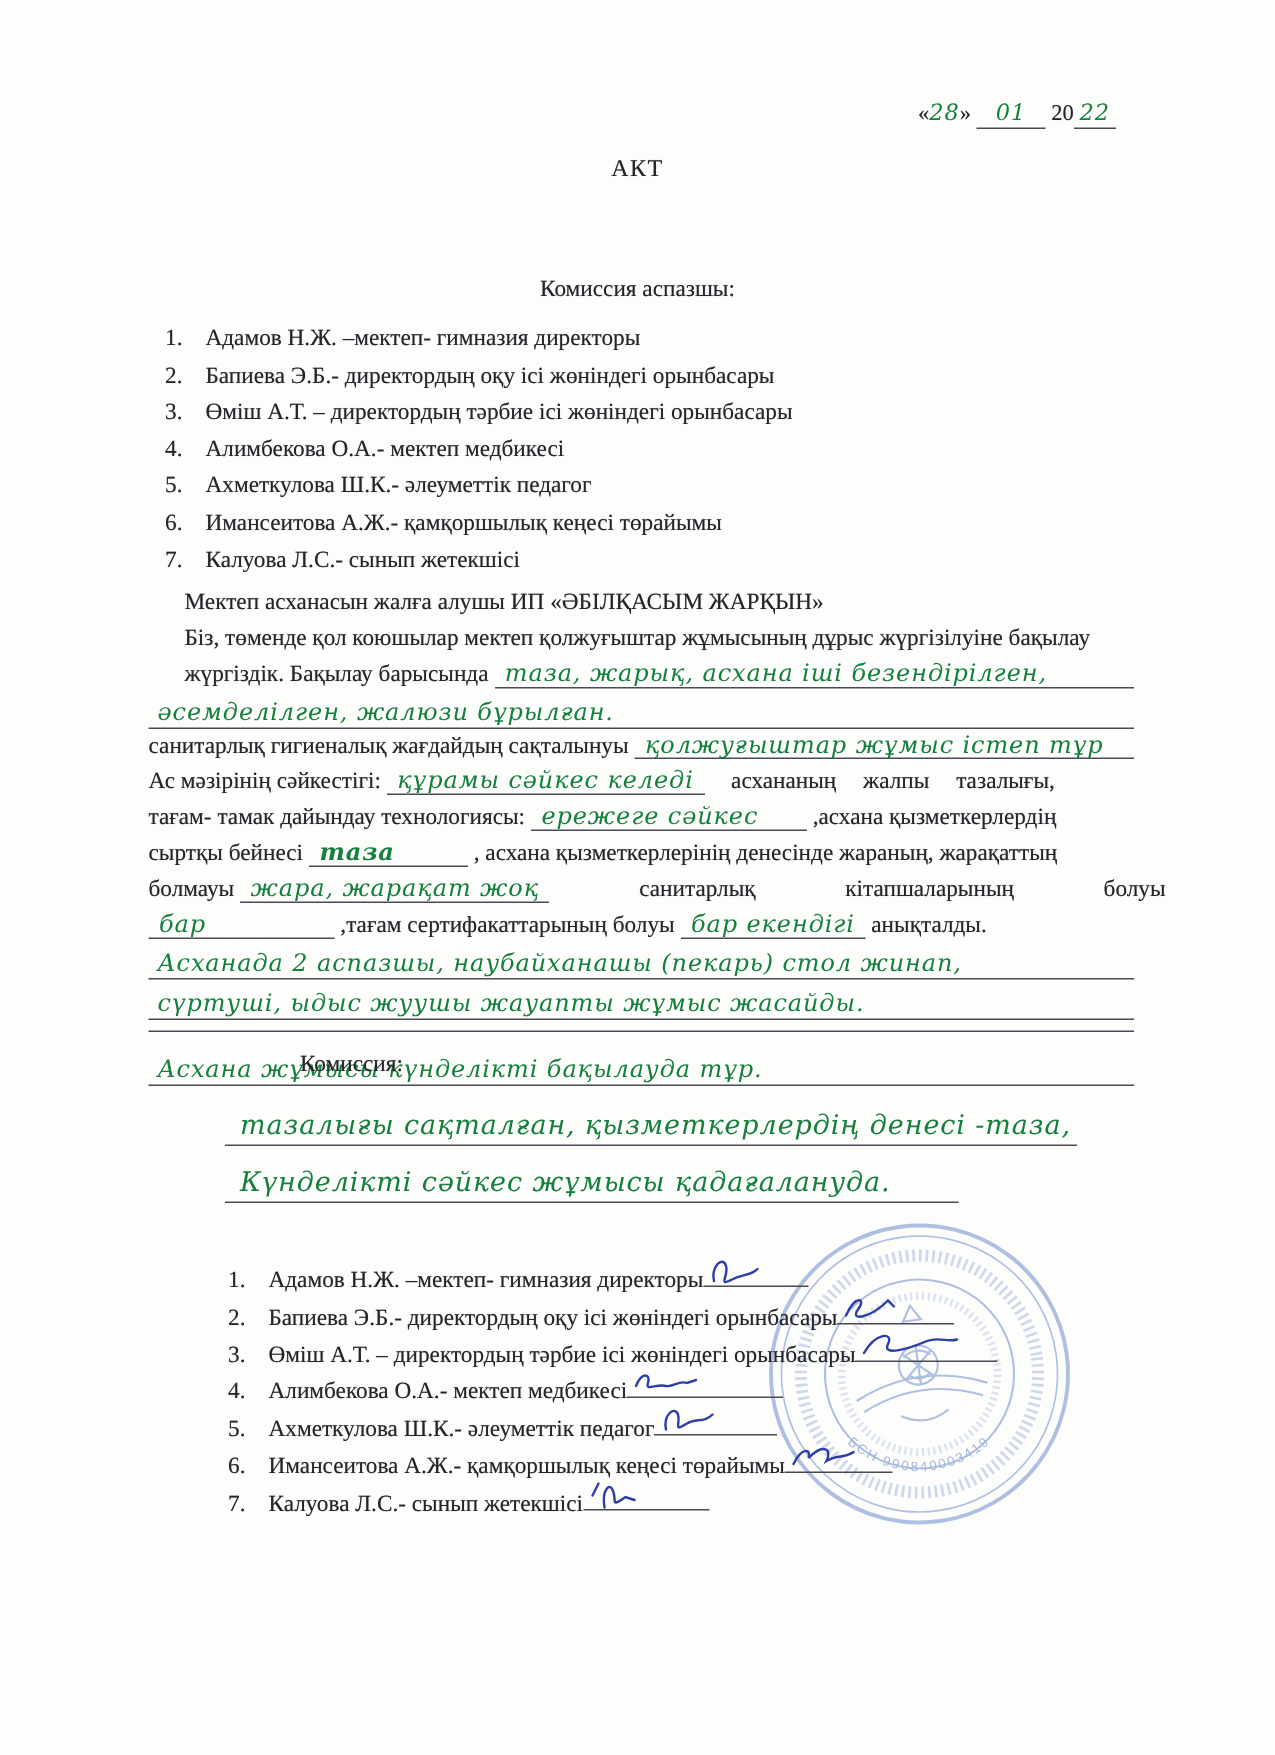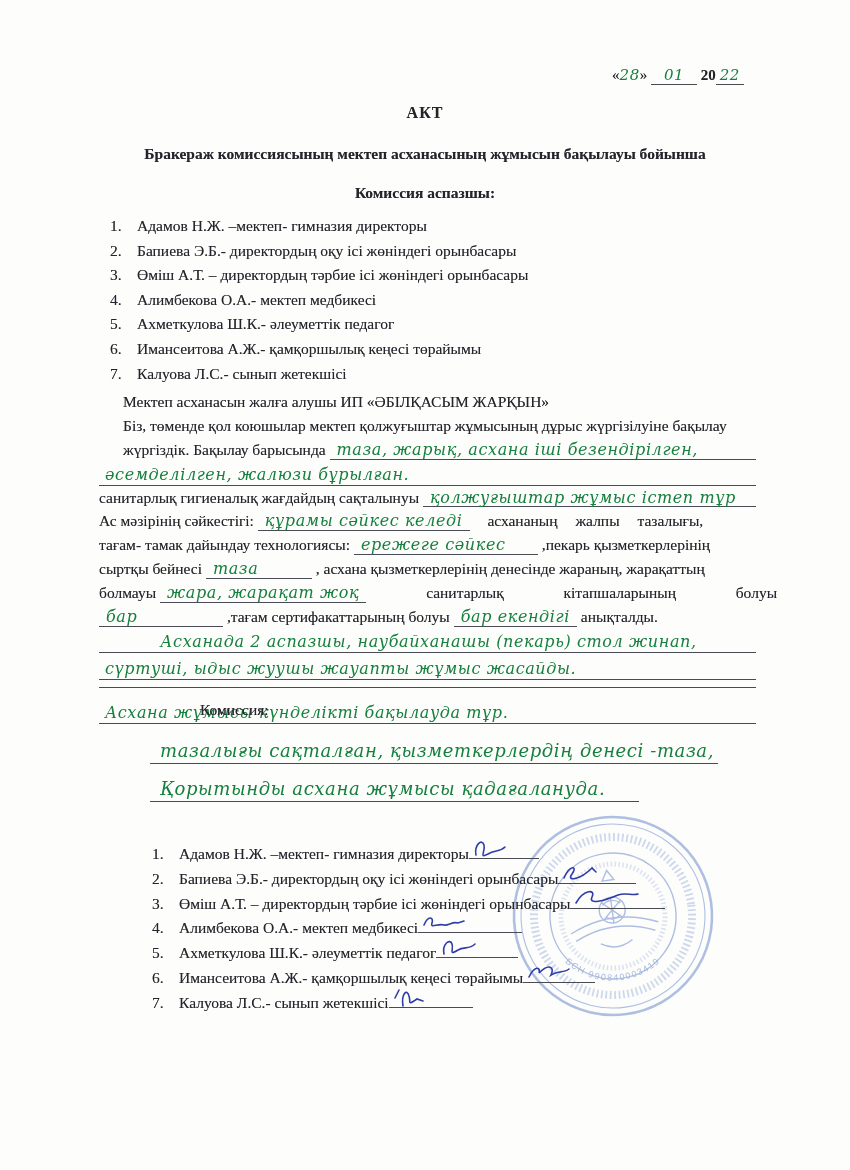--- a/index.html
+++ b/index.html
@@ -1,19 +1,19 @@
 <!DOCTYPE html>
 <html><head>
 <meta charset="utf-8">
 <style>
   html,body{margin:0;padding:0;background:#ffffff;}
   .page{position:relative;width:850px;height:1170px;margin:0 auto;background:#fdfdfb;overflow:hidden;
         font-family:"Liberation Serif",serif;color:#24242c;}
   .typed{text-shadow:0 0 .6px rgba(30,30,40,.45);}
-  .bold{font-weight:bold;}
+  .bold{font-weight:normal;}
   .center{text-align:center;width:100%;}
   .abs{position:absolute;}
   .hw{font-family:"DejaVu Serif",serif;font-style:italic;color:#15803d;letter-spacing:.6px;}
   .ulined{border-bottom:1.1px solid #4a4a55;padding:0 7px;display:inline-block;line-height:1.05;}
   .grow{flex:1 1 auto;}
   .spread{word-spacing:14px;}
   .spread-wide{word-spacing:26px;}
   
   .dateline{top:66px;left:612px;font-size:15px;white-space:nowrap;}
   .dateline .hw{font-size:15px;}
@@ -55,62 +55,61 @@
 
 <div class="page">
 
   <div class="abs dateline">
     <span class="typed">«</span><span class="hw">28</span><span class="typed">»</span>
     <span class="slot" style="width:46px;"><span class="hw">01</span></span>
     <span class="typed bold">20</span><span class="slot" style="width:28px;"><span class="hw">22</span></span>
   </div>
 
   <div class="abs center title typed bold">АКТ</div>
-  <div class="abs center subtitle typed bold">Бракераж комиссиясының мектеп асханасының жұмысын бақылауы бойынша</div>
   <div class="abs center heading typed bold">Комиссия аспазшы:</div>
 
   <ol class="abs mlist typed" id="commission-list">
       <li class="typed">Адамов Н.Ж. –мектеп- гимназия директоры</li>
       <li class="typed">Бапиева Э.Б.- директордың оқу ісі жөніндегі орынбасары</li>
       <li class="typed">Өміш А.Т. – директордың тәрбие ісі жөніндегі орынбасары</li>
       <li class="typed">Алимбекова О.А.- мектеп медбикесі</li>
       <li class="typed">Ахметкулова Ш.К.- әлеуметтік педагог</li>
       <li class="typed">Имансеитова А.Ж.- қамқоршылық кеңесі төрайымы</li>
       <li class="typed">Калуова Л.С.- сынып жетекшісі</li>
     </ol>
 
   <div class="abs body" id="body-block">
     <div class="bline intro typed">Мектеп асханасын жалға алушы ИП «ӘБІЛҚАСЫМ ЖАРҚЫН»</div>
     <div id="body-lines">
         <div class="bline" style="padding-left: 24px;"><span class="typed">Біз, төменде қол коюшылар мектеп қолжуғыштар жұмысының дұрыс жүргізілуіне бақылау</span></div>
         <div class="bline" style="padding-left: 24px;"><span class="typed">жүргіздік. Бақылау барысында </span><span class="hw ulined grow">таза, жарық, асхана іші безендірілген,</span></div>
         <div class="bline"><span class="hw hline">әсемделілген, жалюзи бұрылған.</span></div>
         <div class="bline"><span class="typed">санитарлық гигиеналық жағдайдың сақталынуы </span><span class="hw ulined grow">қолжуғыштар жұмыс істеп тұр</span></div>
         <div class="bline"><span class="typed">Ас мәзірінің сәйкестігі: </span><span class="hw ulined" style="min-width: 150px;">құрамы сәйкес келеді</span><span class="typed spread"> асхананың жалпы тазалығы,</span></div>
-        <div class="bline"><span class="typed">тағам- тамак дайындау технологиясы: </span><span class="hw ulined" style="min-width: 170px;">ережеге сәйкес</span><span class="typed"> ,пекарь қызметкерлерінің</span></div>
-        <div class="bline"><span class="typed">сыртқы бейнесі </span><span class="hw ulined" style="min-width: 92px;">таза</span><span class="typed"> , асхана қызметкерлерінің денесінде жараның, жарақаттың</span></div>
+        <div class="bline"><span class="typed">тағам- тамак дайындау технологиясы: </span><span class="hw ulined" style="min-width: 170px;">ережеге сәйкес</span><span class="typed"> ,асхана қызметкерлердің</span></div>
+        <div class="bline"><span class="typed">сыртқы бейнесі </span><span class="hw ulined" style="min-width: 92px; font-weight: bold;">таза</span><span class="typed"> , асхана қызметкерлерінің денесінде жараның, жарақаттың</span></div>
         <div class="bline"><span class="typed">болмауы </span><span class="hw ulined">жара, жарақат жоқ</span><span class="typed spread-wide">  санитарлық  кітапшаларының  болуы</span></div>
         <div class="bline"><span class="hw ulined" style="min-width: 110px;">бар</span><span class="typed"> ,тағам сертифакаттарының болуы </span><span class="hw ulined">бар екендігі</span><span class="typed"> анықталды.</span></div>
-        <div class="bline" style="height: 27px; text-align: center;"><span class="hw hline">Асханада 2 аспазшы, наубайханашы (пекарь) стол жинап,</span></div>
+        <div class="bline" style="height: 27px;"><span class="hw hline">Асханада 2 аспазшы, наубайханашы (пекарь) стол жинап,</span></div>
         <div class="bline" style="height: 27px;"><span class="hw hline">сүртуші, ыдыс жуушы жауапты жұмыс жасайды.</span></div>
         <div class="bline" style="height: 17px;"><span class="hw hline"></span></div>
         <div class="bline" style="height: 31px;"><span class="hw hline">Асхана жұмысы күнделікті бақылауда тұр.</span></div>
       </div>
   </div>
 
   <div class="abs concl" id="concl-block">
       <div class="cline">
         <span class="cpad"></span>
         <span class="clabel typed">Комиссия:</span>
       </div>
       <div class="cline">
         <span class="hw">тазалығы сақталған, қызметкерлердің денесі -таза,</span>
       </div>
       <div class="cline">
-        <span class="hw">Қорытынды асхана жұмысы қадағалануда.</span>
+        <span class="hw">Күнделікті сәйкес жұмысы қадағалануда.</span>
       </div>
     </div>
 
   <ol class="abs slist typed" id="signer-list">
       <li class="typed"><span>Адамов Н.Ж. –мектеп- гимназия директоры</span><span class="sigline" style="width: 70px; height: 14px;"><svg viewBox="0 0 36 26" width="36" height="26">
             <path d="M3 18 C1 8 9 1 11 8 C13 15 5 22 15 17 C22 13 27 15 32 10" fill="none" stroke="#2f3da8" stroke-width="1.6" stroke-linecap="round"></path>
           </svg></span></li>
       <li class="typed"><span>Бапиева Э.Б.- директордың оқу ісі жөніндегі орынбасары</span><span class="sigline" style="width: 78px; height: 14px;"><svg viewBox="0 0 38 26" width="38" height="26">
             <path d="M2 16 C8 2 16 4 10 12 C4 20 18 18 30 6 L34 10" fill="none" stroke="#2f3da8" stroke-width="1.6" stroke-linecap="round"></path>
           </svg></span></li>

